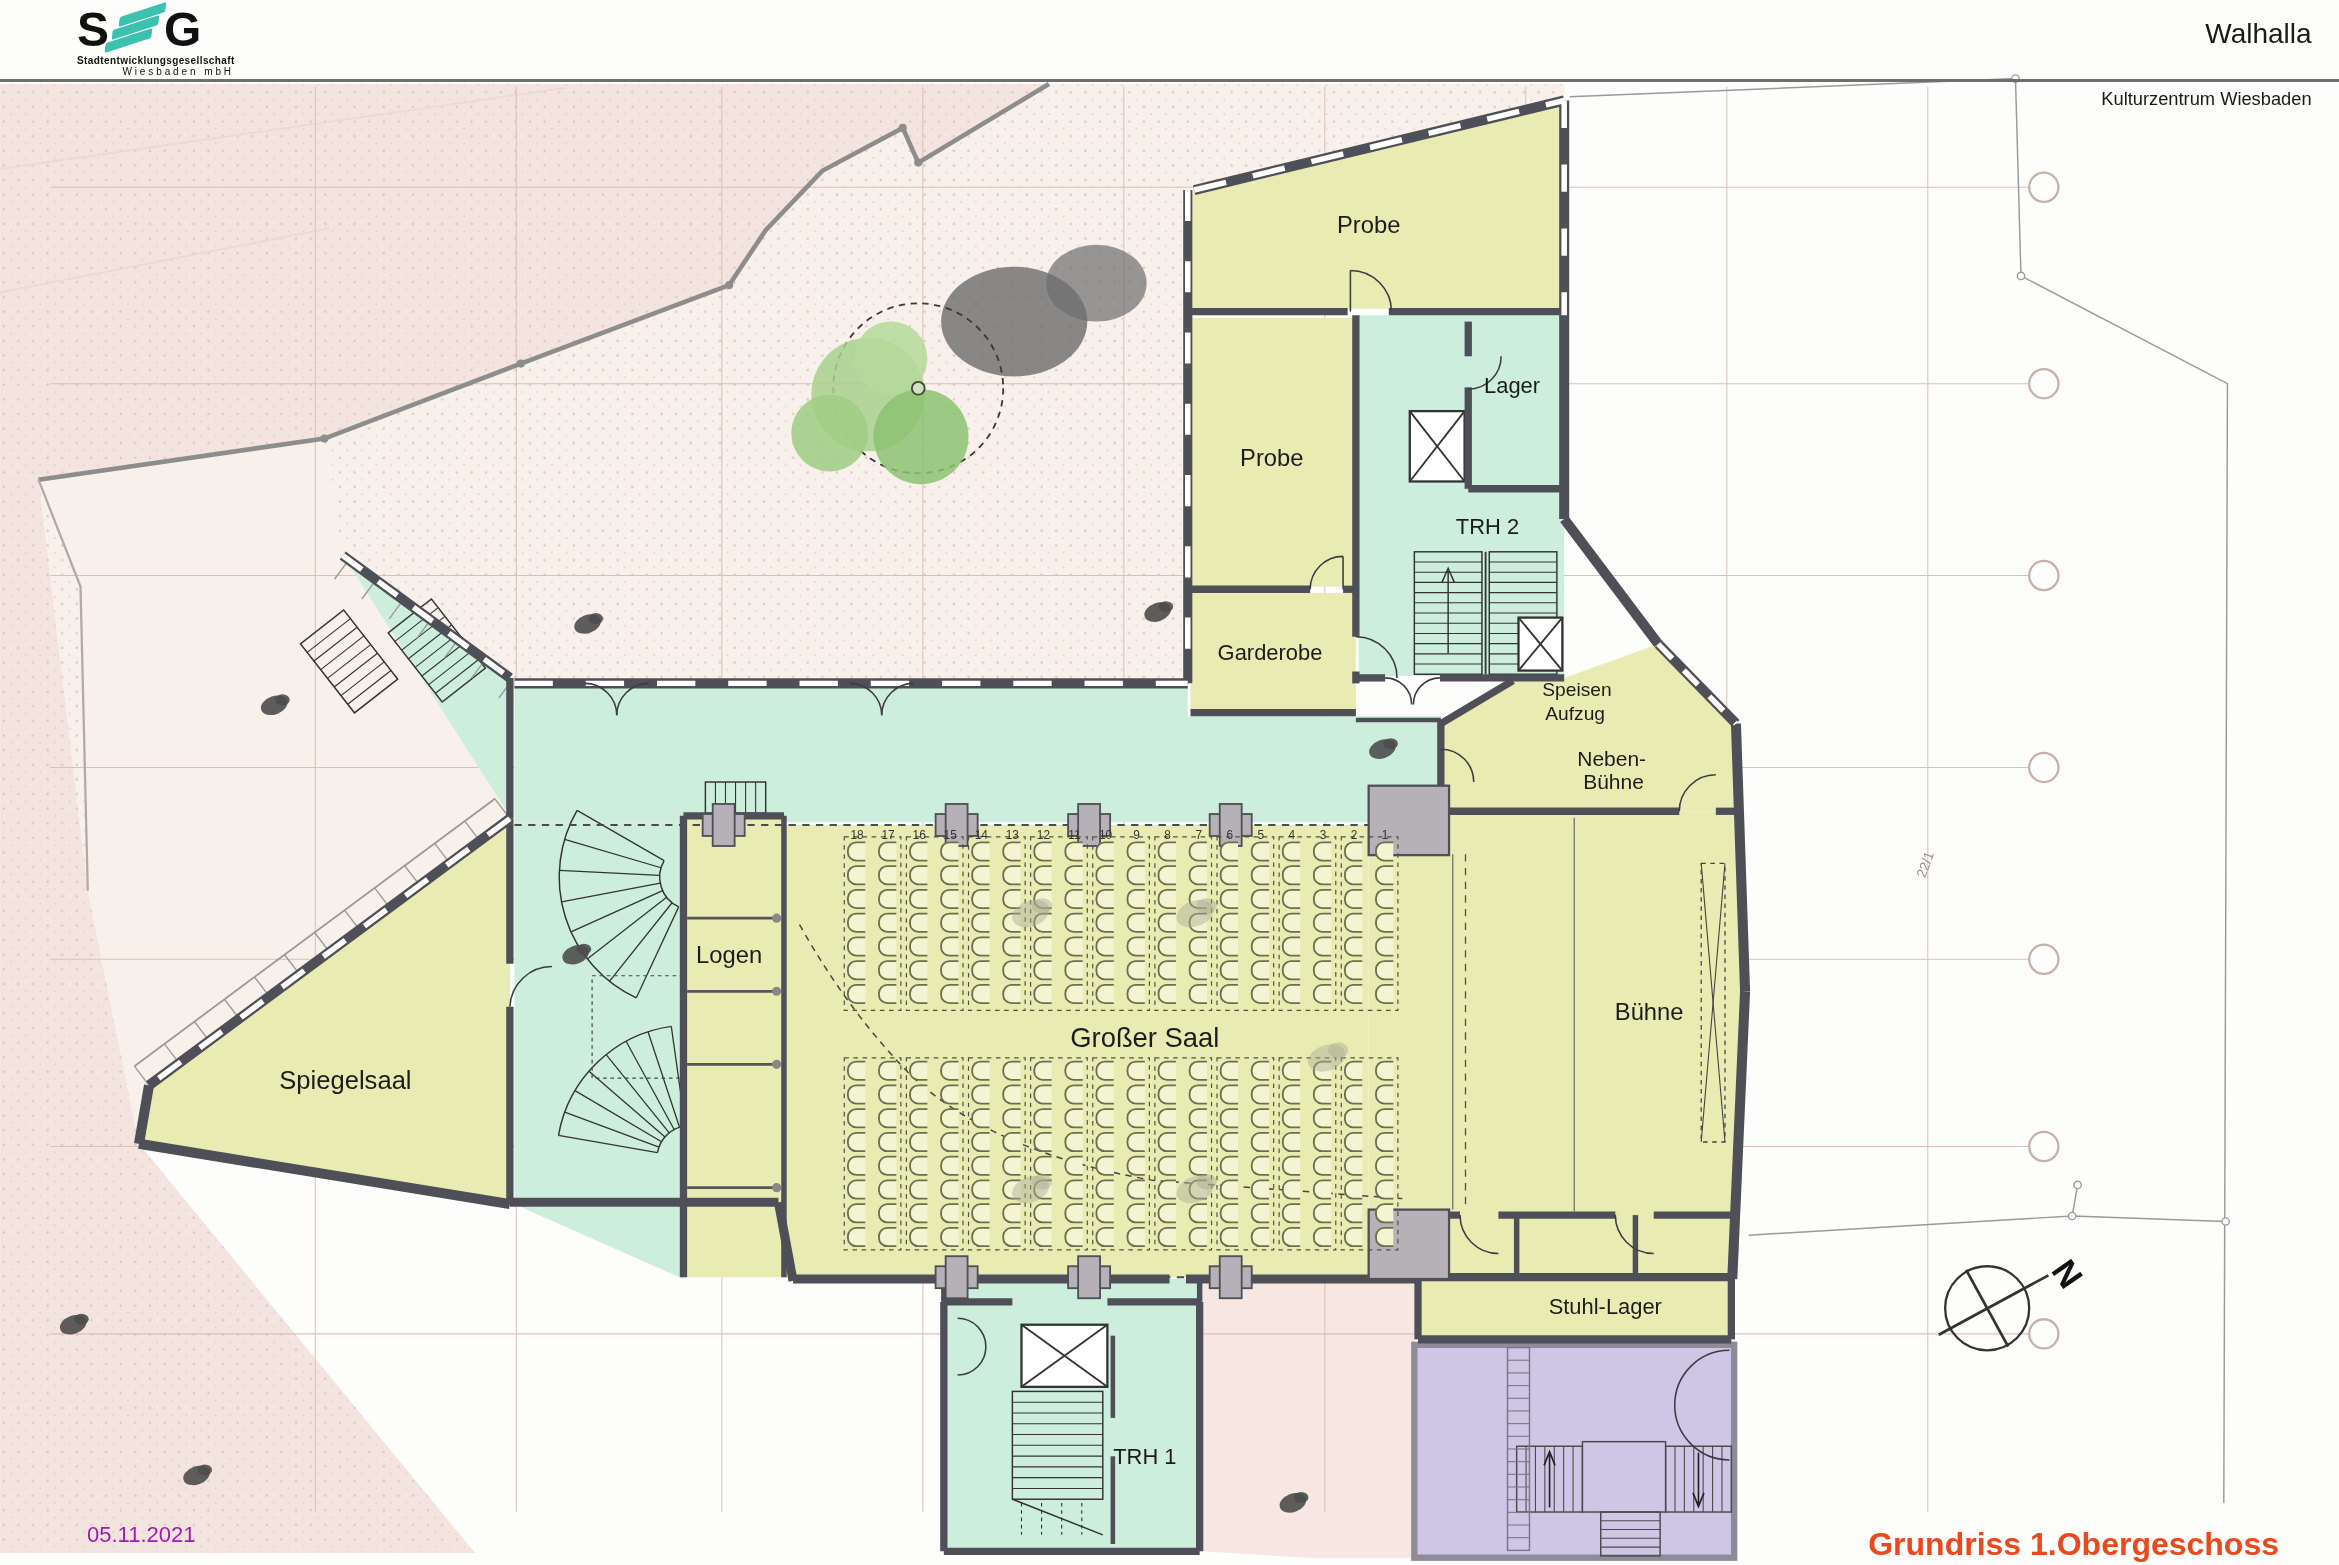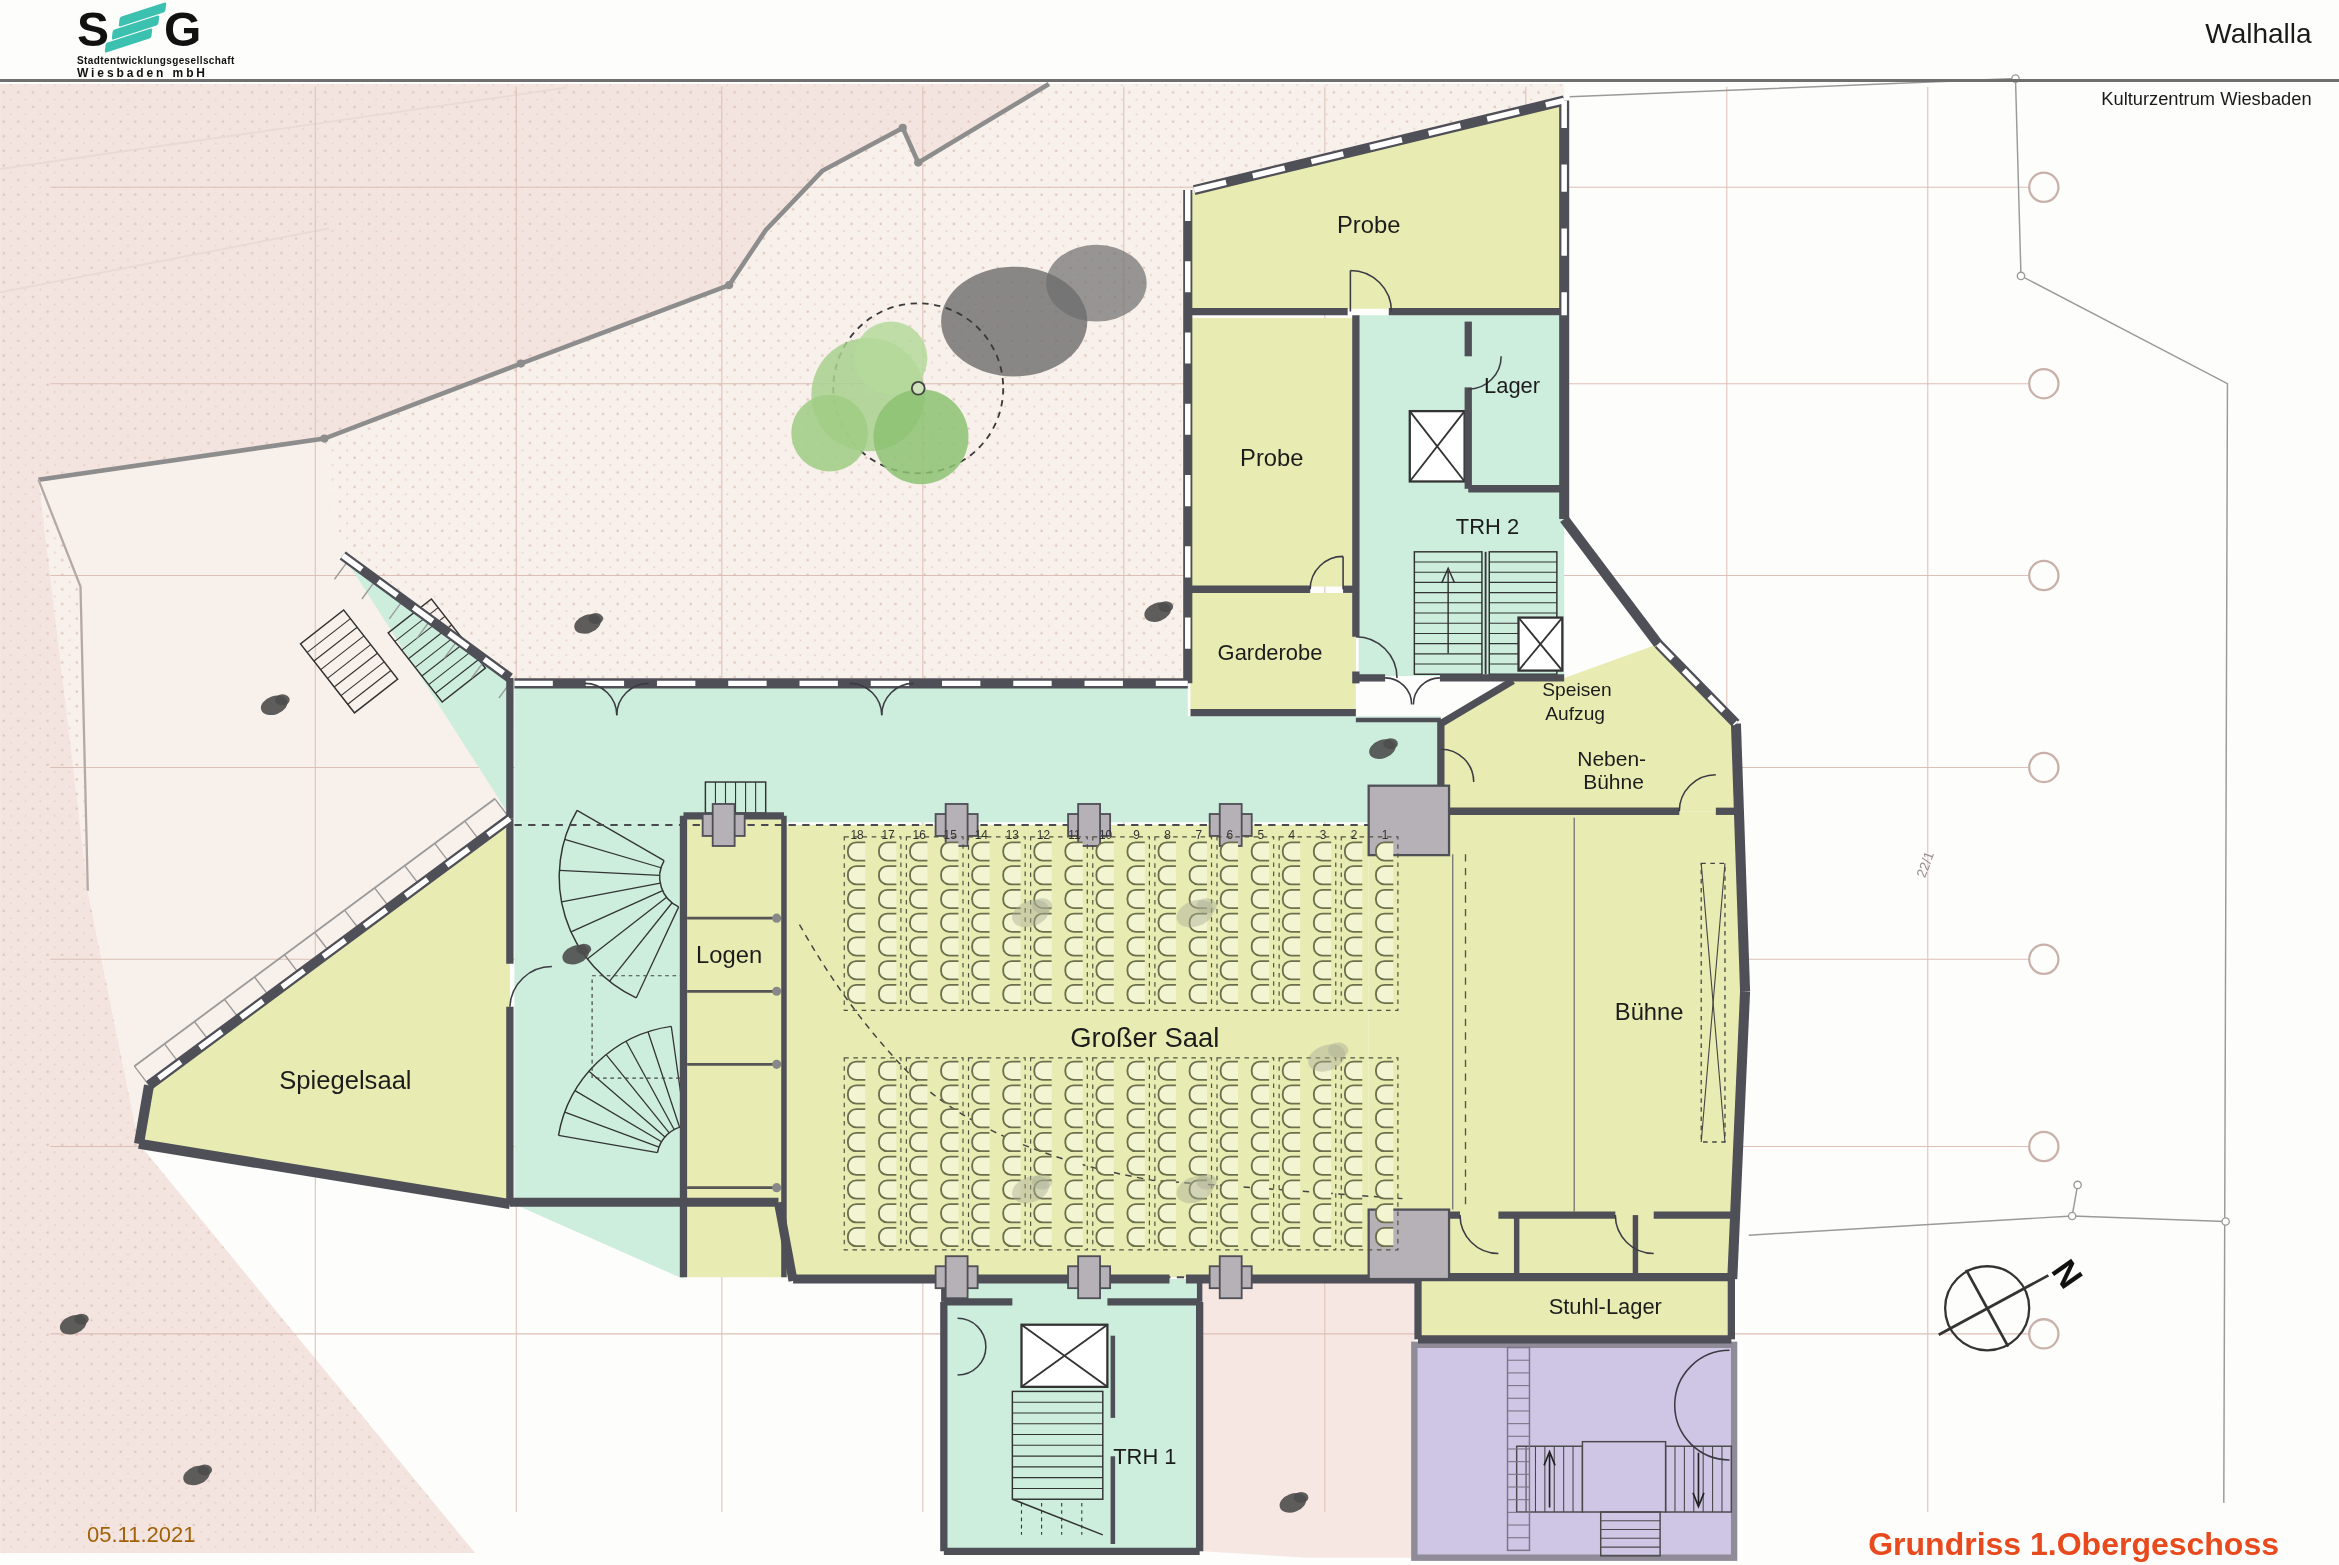--- a/index.html
+++ b/index.html
@@ -10,24 +10,24 @@
   .header-rule{position:absolute;left:0;top:79px;width:2339px;height:2.7px;background:#6f6f6f;z-index:2;}
   
   .logo{left:77px;top:5.5px;width:219px;}
   .logo-row{display:flex;align-items:center;height:48px;}
   .logo-letter{font-weight:bold;font-size:48px;line-height:1;color:#111;}
   .logo-strokes{position:relative;width:66px;height:44px;margin:0 -5.5px;}
   .logo-strokes .bar{position:absolute;width:49px;height:9.1px;background:#3cc0af;
                      transform:rotate(-18deg) skewX(-25deg);border-radius:1.8px;}
   .bar1{left:14.6px;top:2.7px;}.bar2{left:7.3px;top:15.5px;}.bar3{left:0px;top:28px;}
   .logo-sub{font-size:10px;font-weight:bold;color:#111;letter-spacing:0.4px;margin-top:1.8px;}
-  .logo-sub2{font-size:12px;font-weight:bold;color:#111;letter-spacing:2.9px;text-align:left;width:157px;}
+  .logo-sub2{font-size:10px;font-weight:normal;color:#111;letter-spacing:2.9px;text-align:right;width:157px;}
   .project-title{right:27.4px;top:18.3px;font-size:28px;font-weight:normal;color:#1a1a1a;}
   .subtitle{right:27.4px;top:88px;font-size:18.3px;color:#1a1a1a;text-align:center;}
-  .date{position:absolute;left:87px;top:1522px;font-size:22px;color:#a16207;z-index:3;}
+  .date{position:absolute;left:87px;top:1522px;font-size:22px;color:#a21caf;z-index:3;}
   .drawing-title{position:absolute;right:60px;top:1526px;font-size:32px;font-weight:bold;color:#e8491d;z-index:3;}
 </style>
 </head>
 <body>
 
 <div class="page">
 
   <div class="hdr logo">
     <div class="logo-row">
       <span class="logo-letter">S</span>

